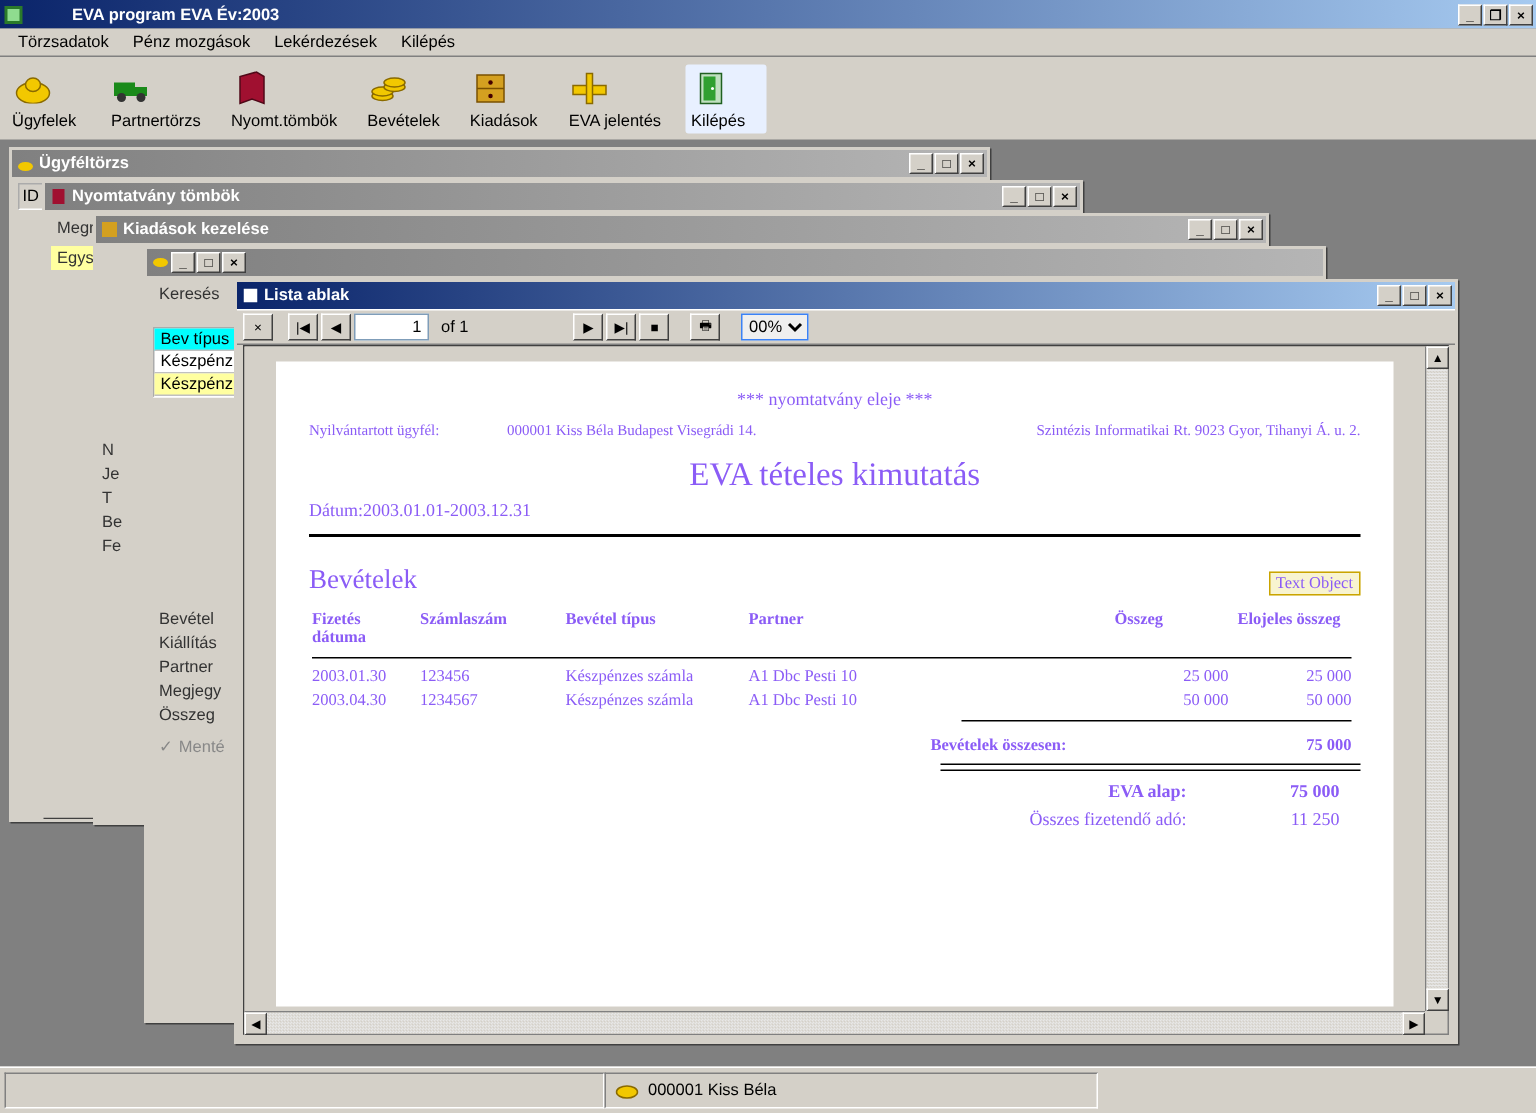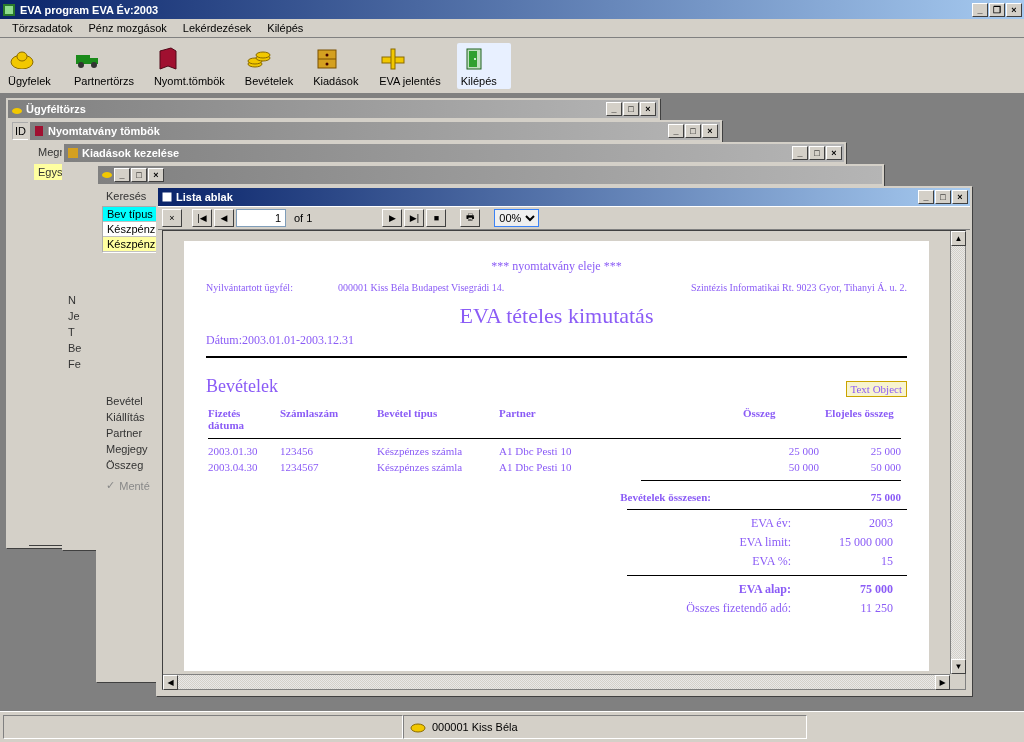--- a/index.html
+++ b/index.html
@@ -14,20 +14,21 @@
     position: relative;
   }
   .app-titlebar {
     background: linear-gradient(to right, #0a246a, #a6caf0);
     color: #fff;
     height: 19px;
     display: flex;
     align-items: center;
     padding: 0 2px;
     font-weight: bold;
+    gap: 28px;
   }
   .app-titlebar .title { flex: 1; padding-left: 4px; }
   .win-btns { display: flex; gap: 1px; }
   .win-btn {
     width: 16px; height: 14px;
     background: #d4d0c8;
     border: 1px solid #fff;
     border-right-color: #404040;
     border-bottom-color: #404040;
     font-size: 9px;
@@ -364,21 +365,21 @@
         </span>
       <div class="win-btns">
           <div class="win-btn">_</div>
           <div class="win-btn">□</div>
           <div class="win-btn">×</div>
         </div>
     </div>
     <div style="padding:4px; display:flex; gap:6px;">
       <div style="width:58px;">
         <div class="form-label">Keresés</div>
-        <div class="bev-list" style="border:1px inset #fff; background:#fff; margin-top:2px;">
+        <div class="bev-list" style="border:1px inset #fff; background:#fff; margin-top:14px;">
           <div class="hl">Bev típus</div>
           <div>Készpénz</div>
           <div class="sel">Készpénz</div>
         </div>
         <div style="margin-top:140px;">
           <div class="form-label">Bevétel</div>
           <div class="form-label">Kiállítás</div>
           <div class="form-label">Partner</div>
           <div class="form-label">Megjegy</div>
           <div class="form-label">Összeg</div>
@@ -477,38 +478,20 @@
                   </td>
                 </tr>
             <tr class="sum-row">
               <td colspan="4" class="num" style="text-align:right; padding-right:30px;">Bevételek összesen:</td>
               <td></td>
               <td class="num">75 000</td>
             </tr>
           </tbody>
             </table>
           <div class="totals-line"></div>
-          <div class="eva-block">
-            <table class="eva-tbl">
-              <tbody>
-                  <tr>
-                    <td class="num">EVA év:</td>
-                    <td class="num" style="width:100px;">2003</td>
-                  </tr>
-              <tr>
-                    <td class="num">EVA limit:</td>
-                    <td class="num">15 000 000</td>
-                  </tr>
-              <tr>
-                    <td class="num">EVA %:</td>
-                    <td class="num">15</td>
-                  </tr>
-            </tbody>
-              </table>
-          </div>
           <div class="totals-line"></div>
           <div class="eva-block">
             <table class="eva-tbl">
               <tbody>
                   <tr style="font-weight:bold;">
                     <td class="num">EVA alap:</td>
                     <td class="num" style="width:100px;">75 000</td>
                   </tr>
               <tr>
                     <td class="num">Összes fizetendő adó:</td>
@@ -529,19 +512,19 @@
         <div class="sb-track"></div>
         <div class="sb-btn">▶</div>
       </div>
     </div>
   </div>
 
 </div>
 
 <div class="statusbar">
   <div class="status-seg" style="width:400px;"></div>
-  <div class="status-seg" style="width:404px;">
+  <div class="status-seg" style="width:329px;">
     <span style="margin-right:6px;"><svg width="16" height="14">
           <ellipse cx="8" cy="9" rx="7" ry="4" fill="#f2c800" stroke="#8a6a00"></ellipse>
         </svg></span>
     <span>000001 Kiss Béla</span>
   </div>
 </div>
 
 </body></html>

